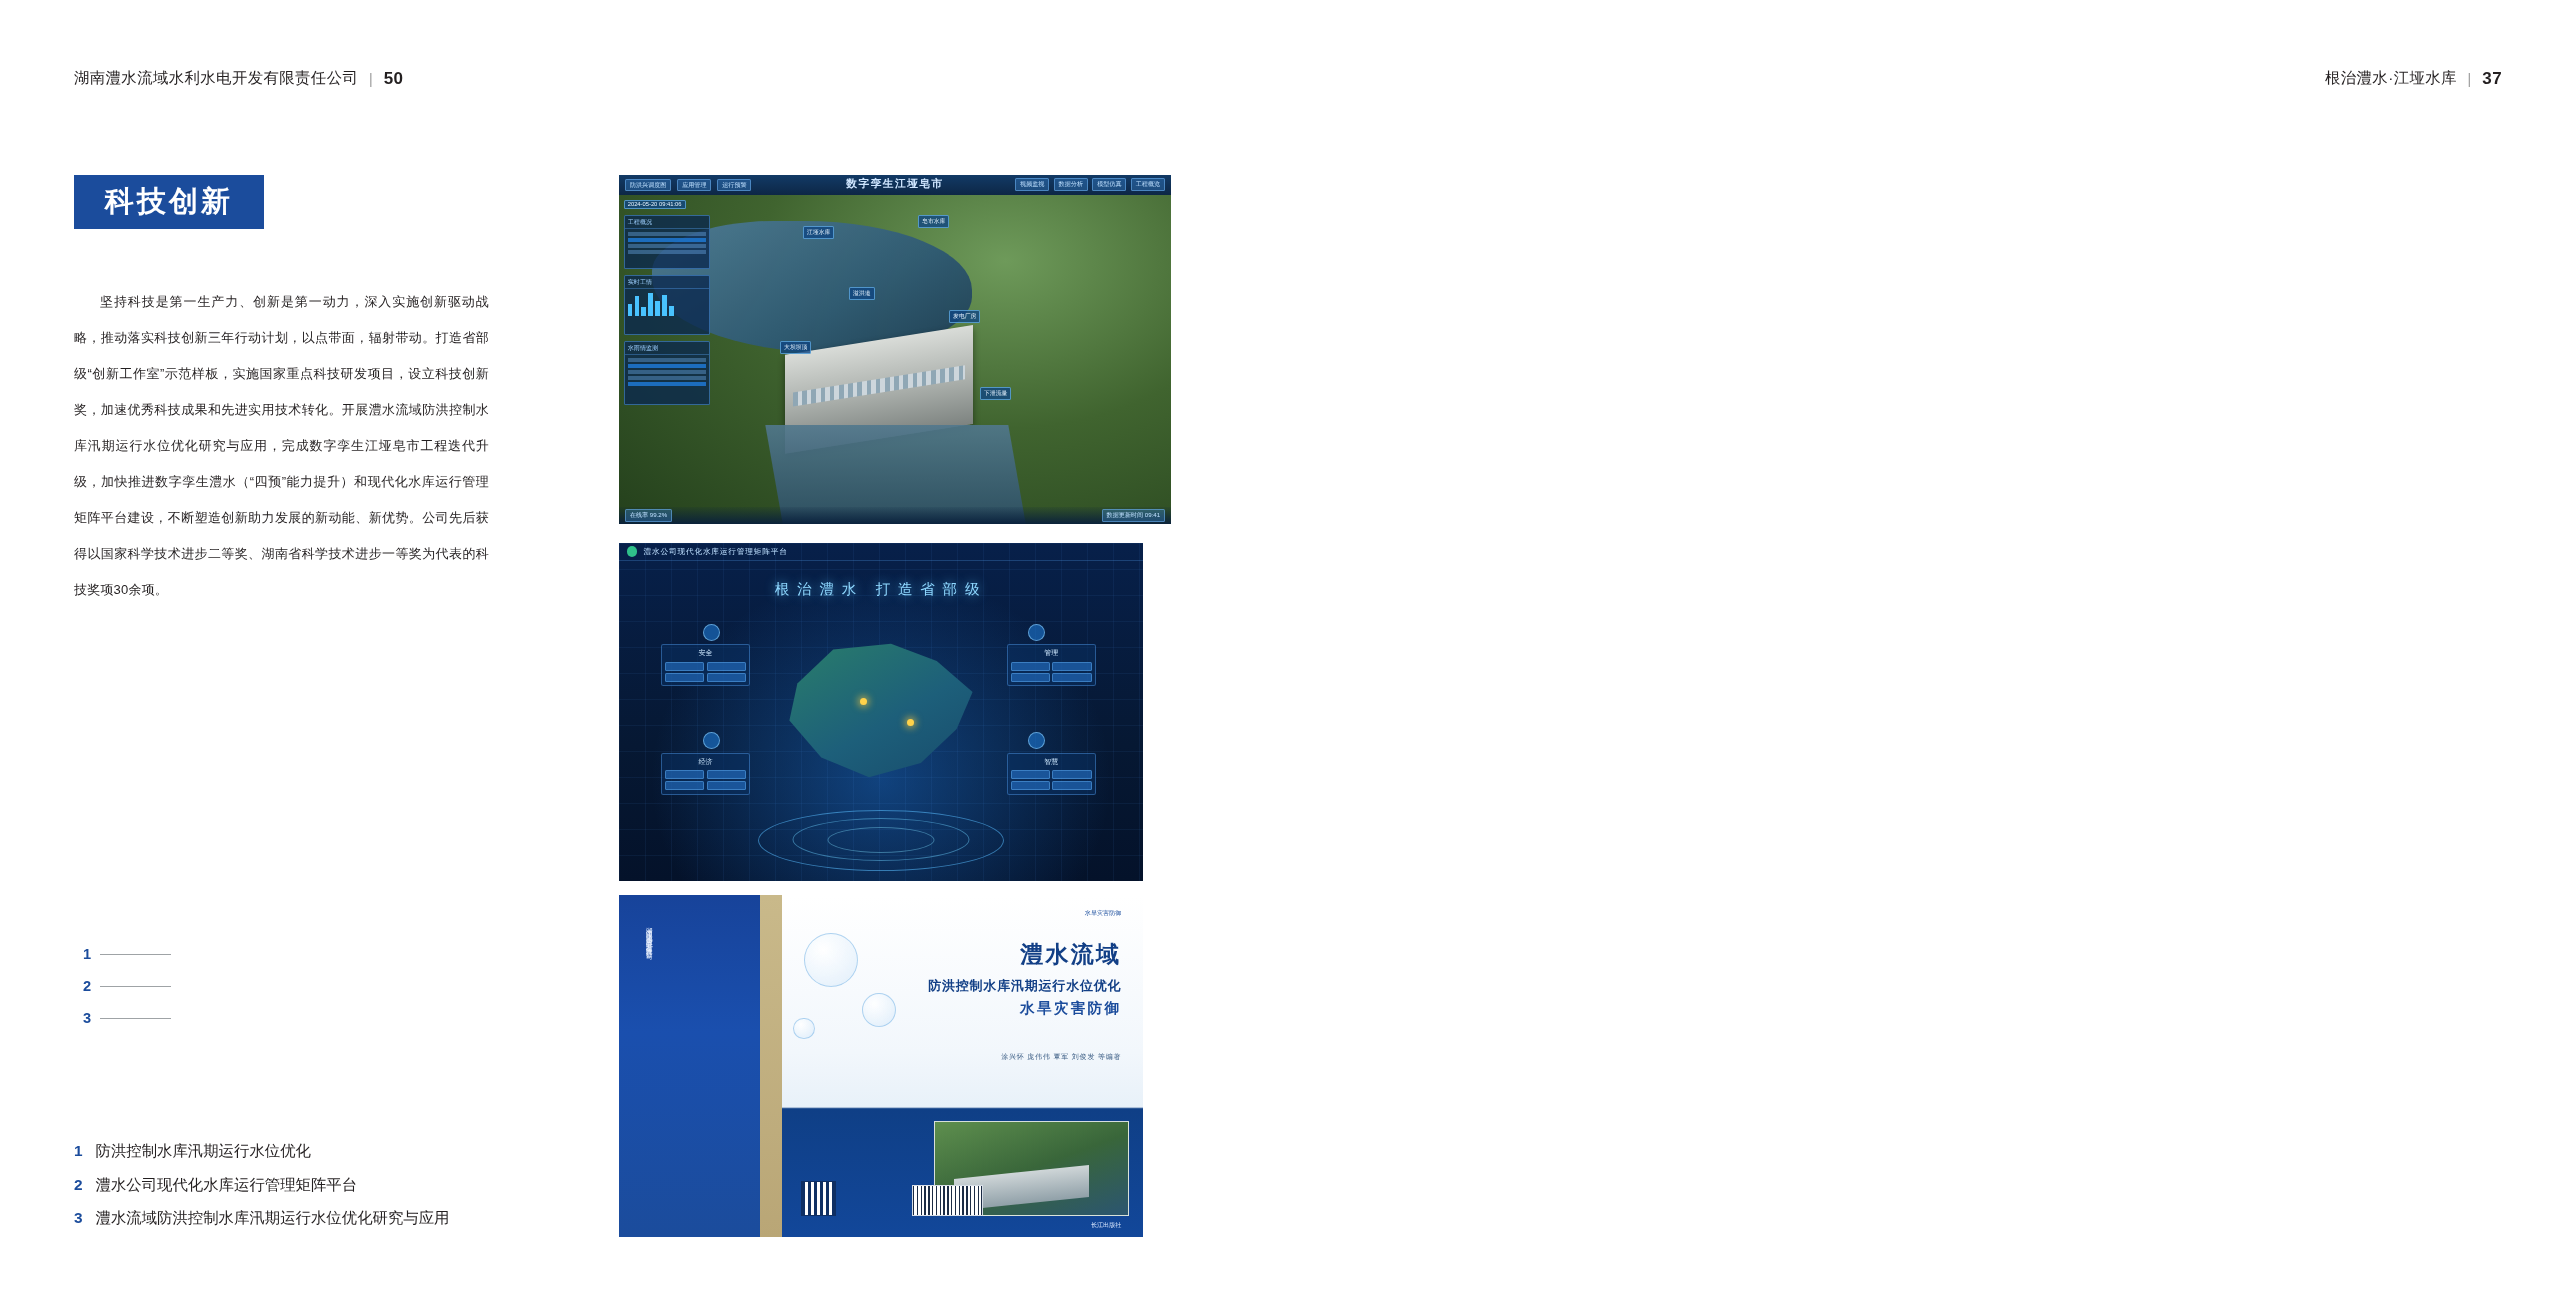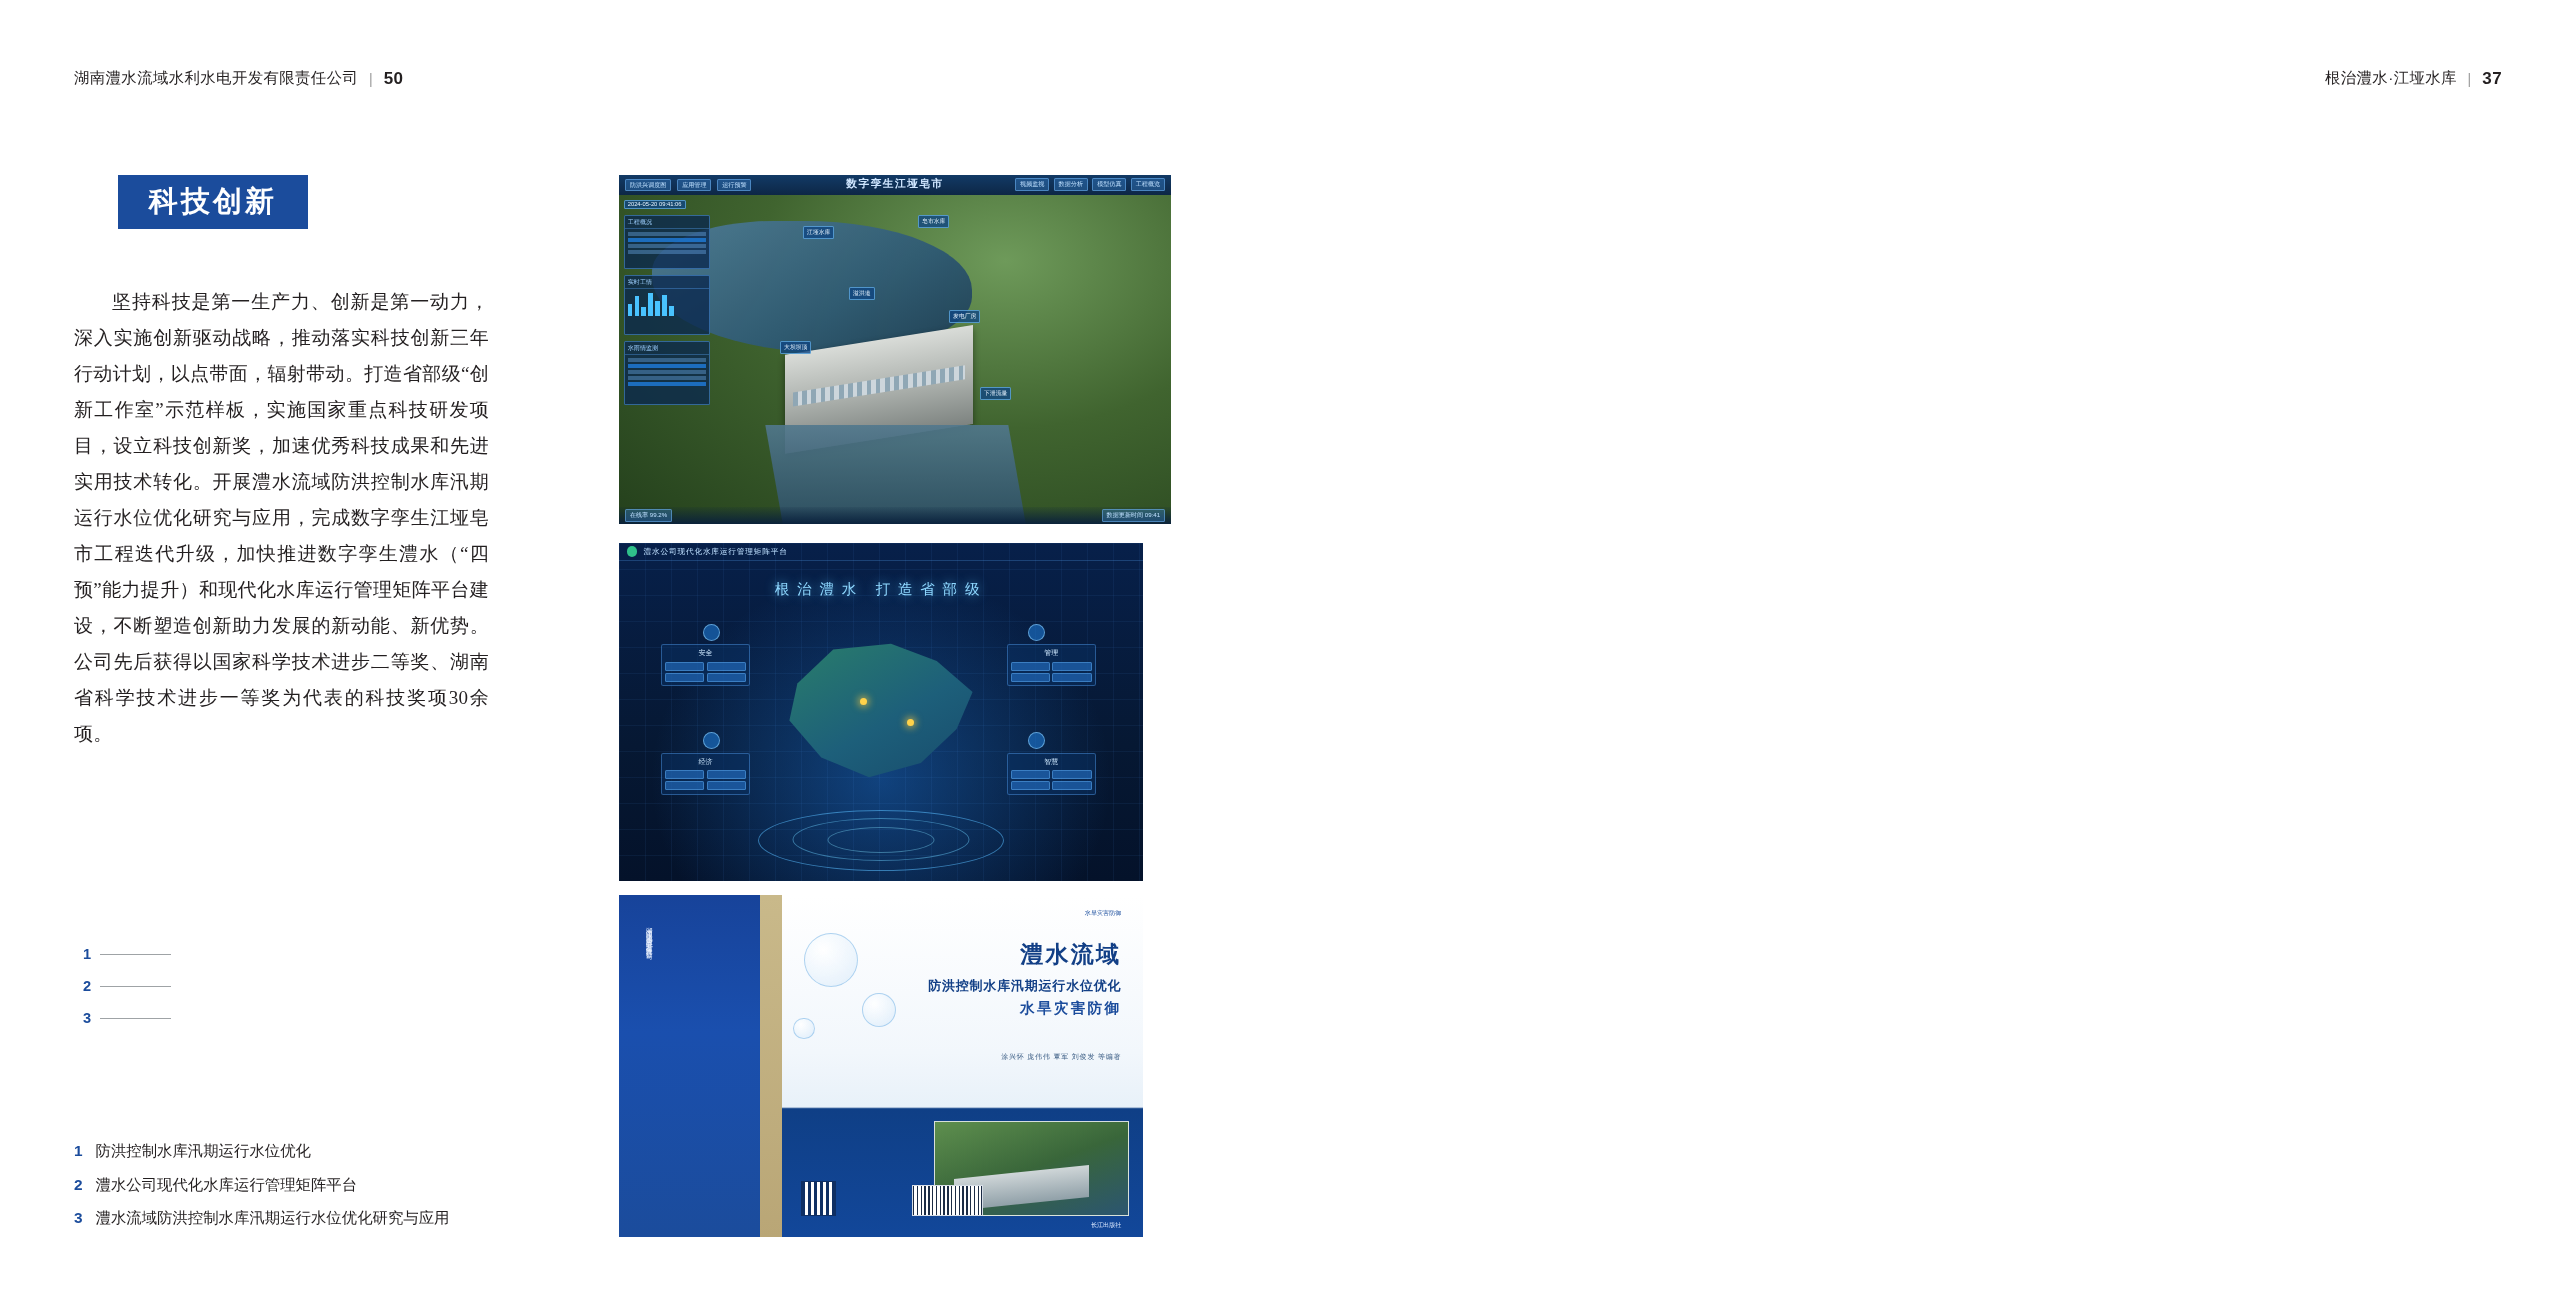--- a/index.html
+++ b/index.html
@@ -41,36 +41,34 @@
     left: 74px; top: 175px;
     width: 190px; height: 54px;
     background: #1b4c9c;
     color: #ffffff;
     font-size: 29px;
     font-weight: bold;
     letter-spacing: 3.1px;
     display: flex;
     align-items: center;
     justify-content: center;
-    margin-left: 44px;
   }
 
   
   .body-copy {
     position: absolute;
     left: 74px; top: 284px;
     width: 415px;
-    font-size: 19px;
+    font-size: 13px;
     line-height: 36px;
     text-align: justify;
     text-justify: inter-ideograph;
     letter-spacing: 0.2px;
     text-indent: 2em;
     color: #231f20;
-    font-family: Liberation Serif, serif;
   }
 
   
   .rail {
     position: absolute;
     font-size: 14.6px;
     color: #1b4c9c;
     font-weight: bold;
   }
   .rail .rail-row {

